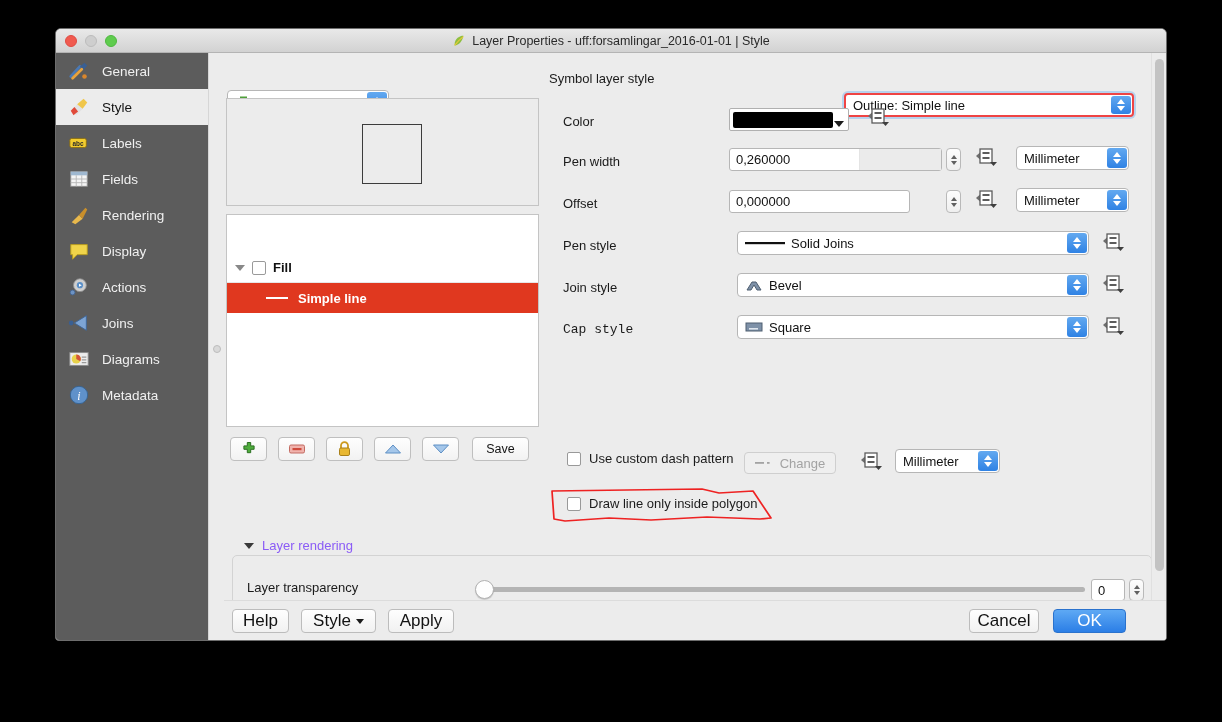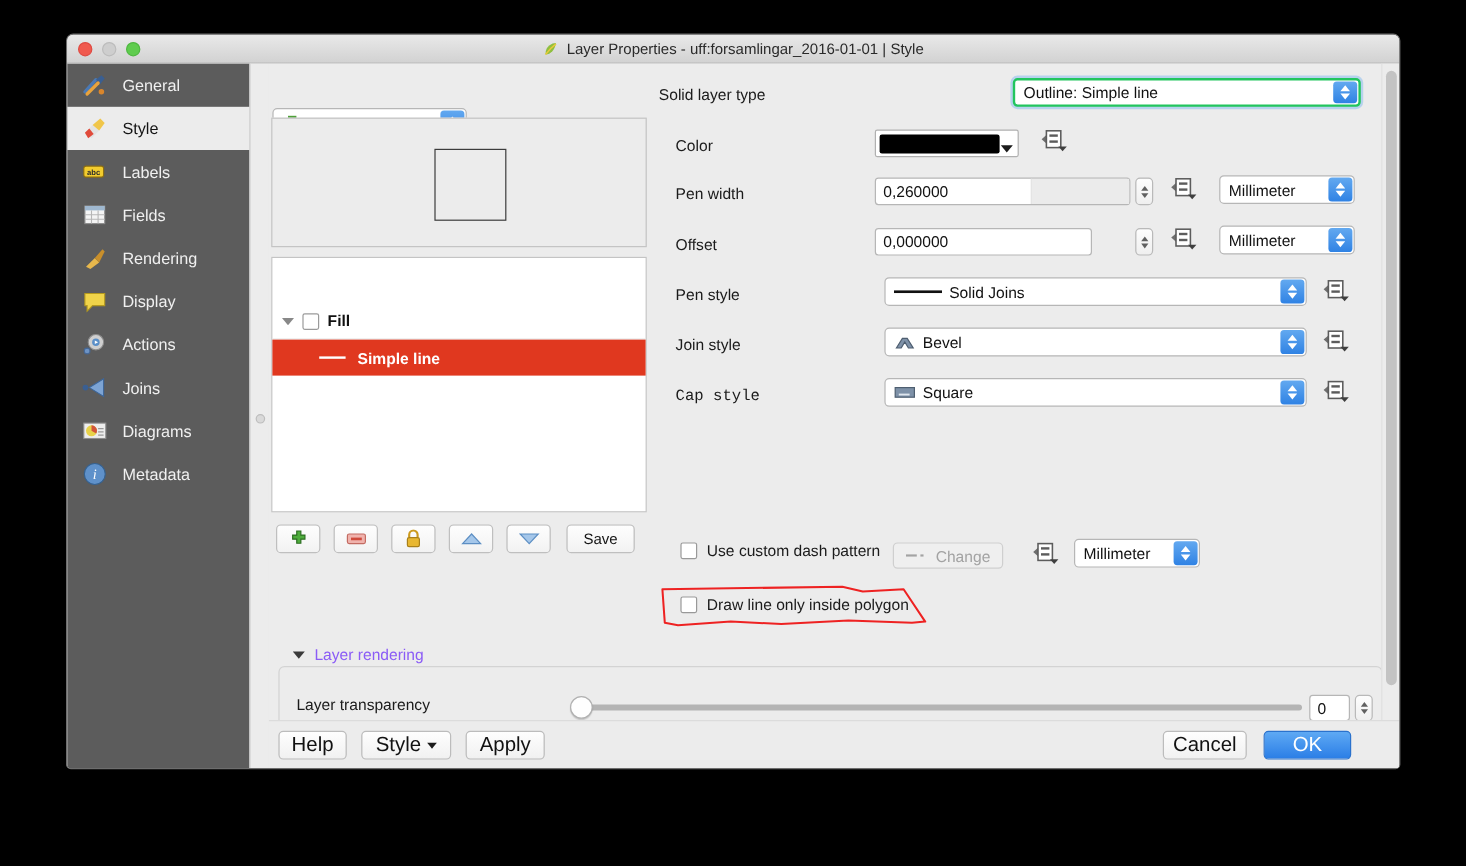--- a/index.html
+++ b/index.html
@@ -199,21 +199,21 @@
     height: 23px; font-size: 13px; color: #111;
     display: flex; align-items: center; padding-left: 6px;
     position: absolute;
   }
   .sel {
     background: #fff; border: 1px solid #b6b6b6; border-radius: 4px;
     height: 24px; font-size: 13px; color: #111;
     display: flex; align-items: center; padding-left: 7px; gap: 6px;
     position: absolute;
   }
-  .sel.focused { border: 2px solid #22c55e; box-shadow: 0 0 0 2px rgba(120,180,240,0.45); }
+  .sel.focused { border: 2px solid #ef4444; box-shadow: 0 0 0 2px rgba(120,180,240,0.45); margin-top: 28px; }
 
   
   .stepper {
     position: absolute; width: 15px; height: 23px;
     background: linear-gradient(#fdfdfd, #efefef);
     border: 1px solid #b9b9b9; border-radius: 4px;
     display: flex; flex-direction: column; align-items: center; justify-content: center; gap: 2px;
   }
   .stepper .u, .stepper .d { width:0;height:0;border-left:3px solid transparent;border-right:3px solid transparent; }
   .stepper .u { border-bottom: 4px solid #606060; }
@@ -474,21 +474,21 @@
               <path d="M9 10 L1.5 2 L16.5 2 Z" fill="#a5c7ea" stroke="#5d8fc4"></path>
             </svg>
           </div>
         </div>
         <div id="save-btn">
           <span>Save</span>
         </div>
 
         <div id="form">
 
-          <div class="flabel" style="left:0; top:10px;">Solid layer type</div>
+          <div class="flabel" style="left:0; top:10px;">Symbol layer style</div>
           <div class="sel focused" style="left:295px; top:4px; width:290px;">
             <span>Outline: Simple line</span>
             <div class="combo-arrows">
               <div class="up"></div>
                 <div class="dn"></div>
             </div>
           </div>
 
           <div class="flabel" style="left:14px; top:53px;">Color</div>
           <div id="color-swatch" style="left:180px; top:47px;">

